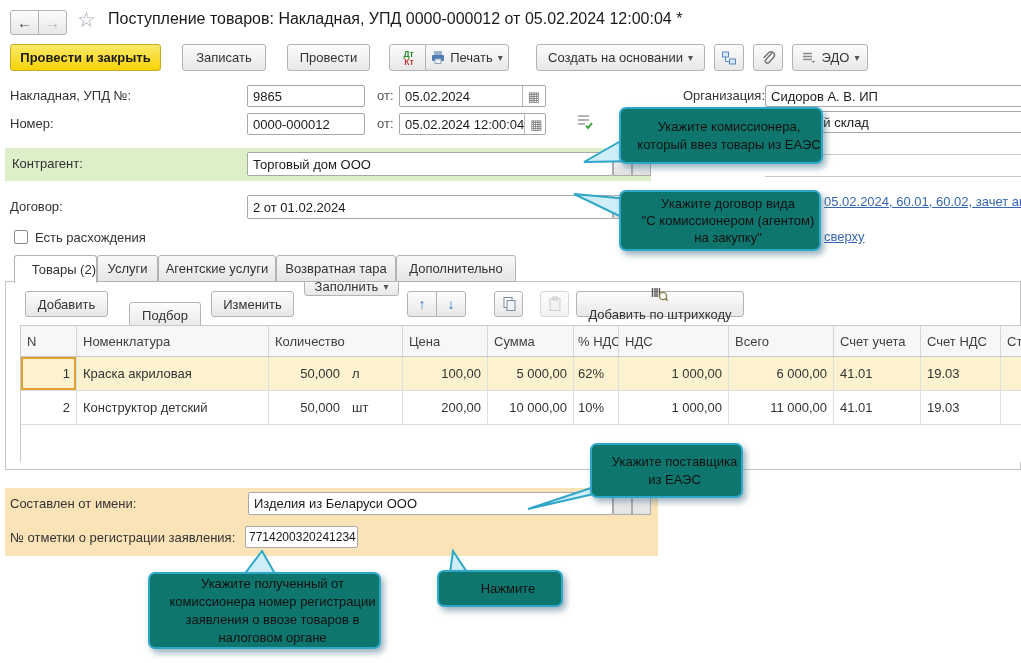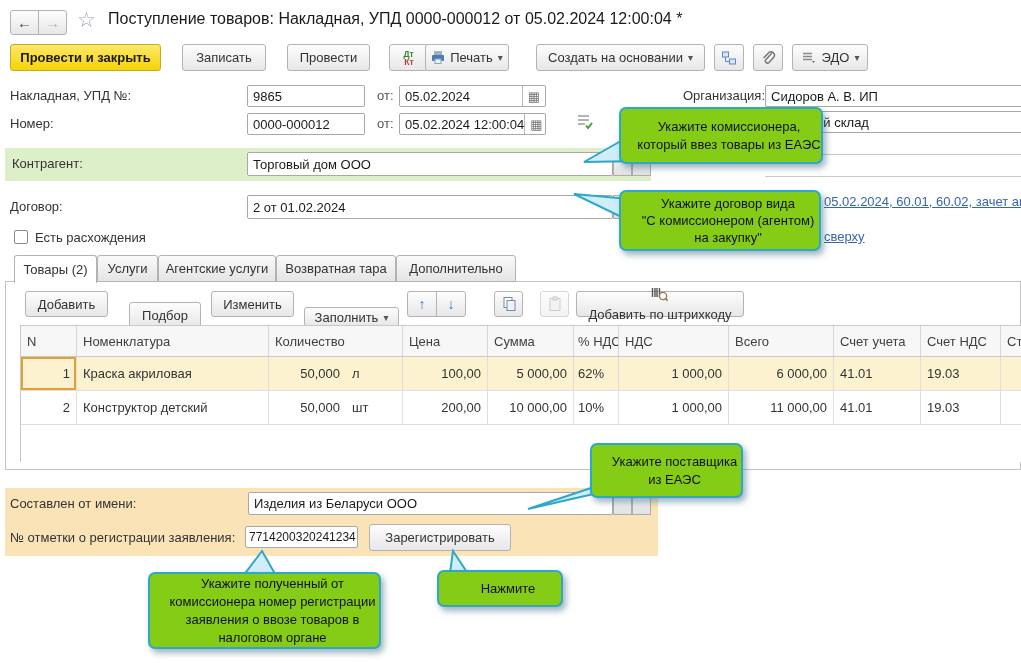--- a/index.html
+++ b/index.html
@@ -27,21 +27,21 @@
        border-left:1px solid #c9c9c9;border-top:1px solid #c9c9c9;overflow:hidden;box-sizing:border-box;}
   .trow{display:flex;height:33px;border-bottom:1px solid #dedede;background:#fff;}
   .thead{display:flex;height:30px;border-bottom:1px solid #c9c9c9;background:#f7f7f7;}
   .cell{box-sizing:border-box;border-right:1px solid #dedede;padding:0 6px;display:flex;align-items:center;
         overflow:hidden;white-space:nowrap;flex:none;}
   .thead .cell{color:#3f3f3f;border-right:1px solid #d6d6d6;}
   .num{justify-content:flex-end;}
   .rowsel{background:#fcf2cf;}
   .cellsel{box-shadow:inset 0 0 0 2px #e2a231;}
   .panel{position:absolute;left:5px;top:488px;width:653px;height:68px;background:#fbe3b8;}
-  .tip{position:absolute;background:#84cc16;border:2px solid #2fa7c9;border-radius:7px;
+  .tip{position:absolute;background:#0f766e;border:2px solid #2fa7c9;border-radius:7px;
        box-shadow:3px 4px 6px rgba(60,105,130,.5);display:flex;flex-direction:column;align-items:center;
        justify-content:center;text-align:center;line-height:18px;color:#111;z-index:10;box-sizing:border-box;padding-left:16px;}
   .tail{position:absolute;z-index:9;}
   .chk{position:absolute;width:14px;height:14px;background:#fff;border:1px solid #8a8a8a;border-radius:2px;box-sizing:border-box;}
   .hline{position:absolute;border-bottom:1px solid #c9c9c9;}
   .icon{display:inline-flex;align-items:center;justify-content:center;}
 </style>
 </head>
 <body>
 
@@ -163,21 +163,21 @@
   </div>
   <div class="field" style="left:765px;top:111px;width:260px;height:22px;">
     <span>Основной склад</span>
   </div>
   <div class="hline" style="left:765px;top:133px;width:256px;height:21px;"></div>
   <div class="hline" style="left:765px;top:155px;width:256px;height:21px;"></div>
 
   <span class="link" style="left:824px;top:194px;">05.02.2024, 60.01, 60.02, зачет ав</span>
   <span class="link" style="left:824px;top:229px;">сверху</span>
 
-  <div class="tab active" style="left:14px;width:83px;">
+  <div class="tab active" style="left:14px;width:83px;justify-content:flex-end;">
       <span>Товары (2)</span>
     </div>
   <div class="tab" style="left:97px;width:61px;">
       <span>Услуги</span>
     </div>
   <div class="tab" style="left:158px;width:118px;">
       <span>Агентские услуги</span>
     </div>
   <div class="tab" style="left:276px;width:120px;">
       <span>Возвратная тара</span>
@@ -190,21 +190,21 @@
 
   <div class="btn" style="left:25px;top:291px;width:83px;height:26px;">
     <span>Добавить</span>
   </div>
   <div class="btn" style="left:129px;top:302px;width:72px;height:26px;">
     <span>Подбор</span>
   </div>
   <div class="btn" style="left:211px;top:291px;width:83px;height:26px;">
     <span>Изменить</span>
   </div>
-  <div class="btn" style="left:304px;top:307px;width:95px;height:20px;">
+  <div class="btn" style="left:304px;top:276px;width:95px;height:20px;">
     <span>Заполнить</span>
     <span class="arrow">▾</span>
   </div>
   <div class="btn" style="left:407px;top:291px;width:30px;height:26px;border-radius:3px 0 0 3px;">
     <span style="color:#2e75c8;font-weight:bold;font-size:14px;">↑</span>
   </div>
   <div class="btn" style="left:436px;top:291px;width:30px;height:26px;border-radius:0 3px 3px 0;">
     <span style="color:#2e75c8;font-weight:bold;font-size:14px;">↓</span>
   </div>
   <div class="btn" style="left:494px;top:291px;width:29px;height:26px;">
@@ -283,23 +283,20 @@
   <div class="field" style="left:248px;top:492px;width:365px;height:23px;">
     <span>Изделия из Беларуси ООО</span>
   </div>
   <div class="mini-btn" style="left:613px;top:492px;width:19px;height:23px;"></div>
   <div class="mini-btn" style="left:632px;top:492px;width:19px;height:23px;"></div>
 
   <span class="label" style="left:10px;top:530px;">№ отметки о регистрации заявления:</span>
   <div class="field" style="left:245px;top:526px;width:113px;height:22px;font-size:12px;padding:0 3px;">
     <span>7714200320241234</span>
   </div>
-  <div class="btn" style="left:369px;top:524px;width:142px;height:27px;">
-    <span>Зарегистрировать</span>
-  </div>
 
   <svg class="tail" style="left:575px;top:123px;" width="70" height="45">
     <polygon points="65,7 9,39 65,38" fill="#cfeef8" stroke="#2fa7c9" stroke-width="2"></polygon>
   </svg>
   <div class="tip" style="left:619px;top:107px;width:204px;height:57px;">
     <div>Укажите комиссионера,</div>
     <div>который ввез товары из ЕАЭС</div>
   </div>
 
   <svg class="tail" style="left:565px;top:186px;" width="80" height="42">

